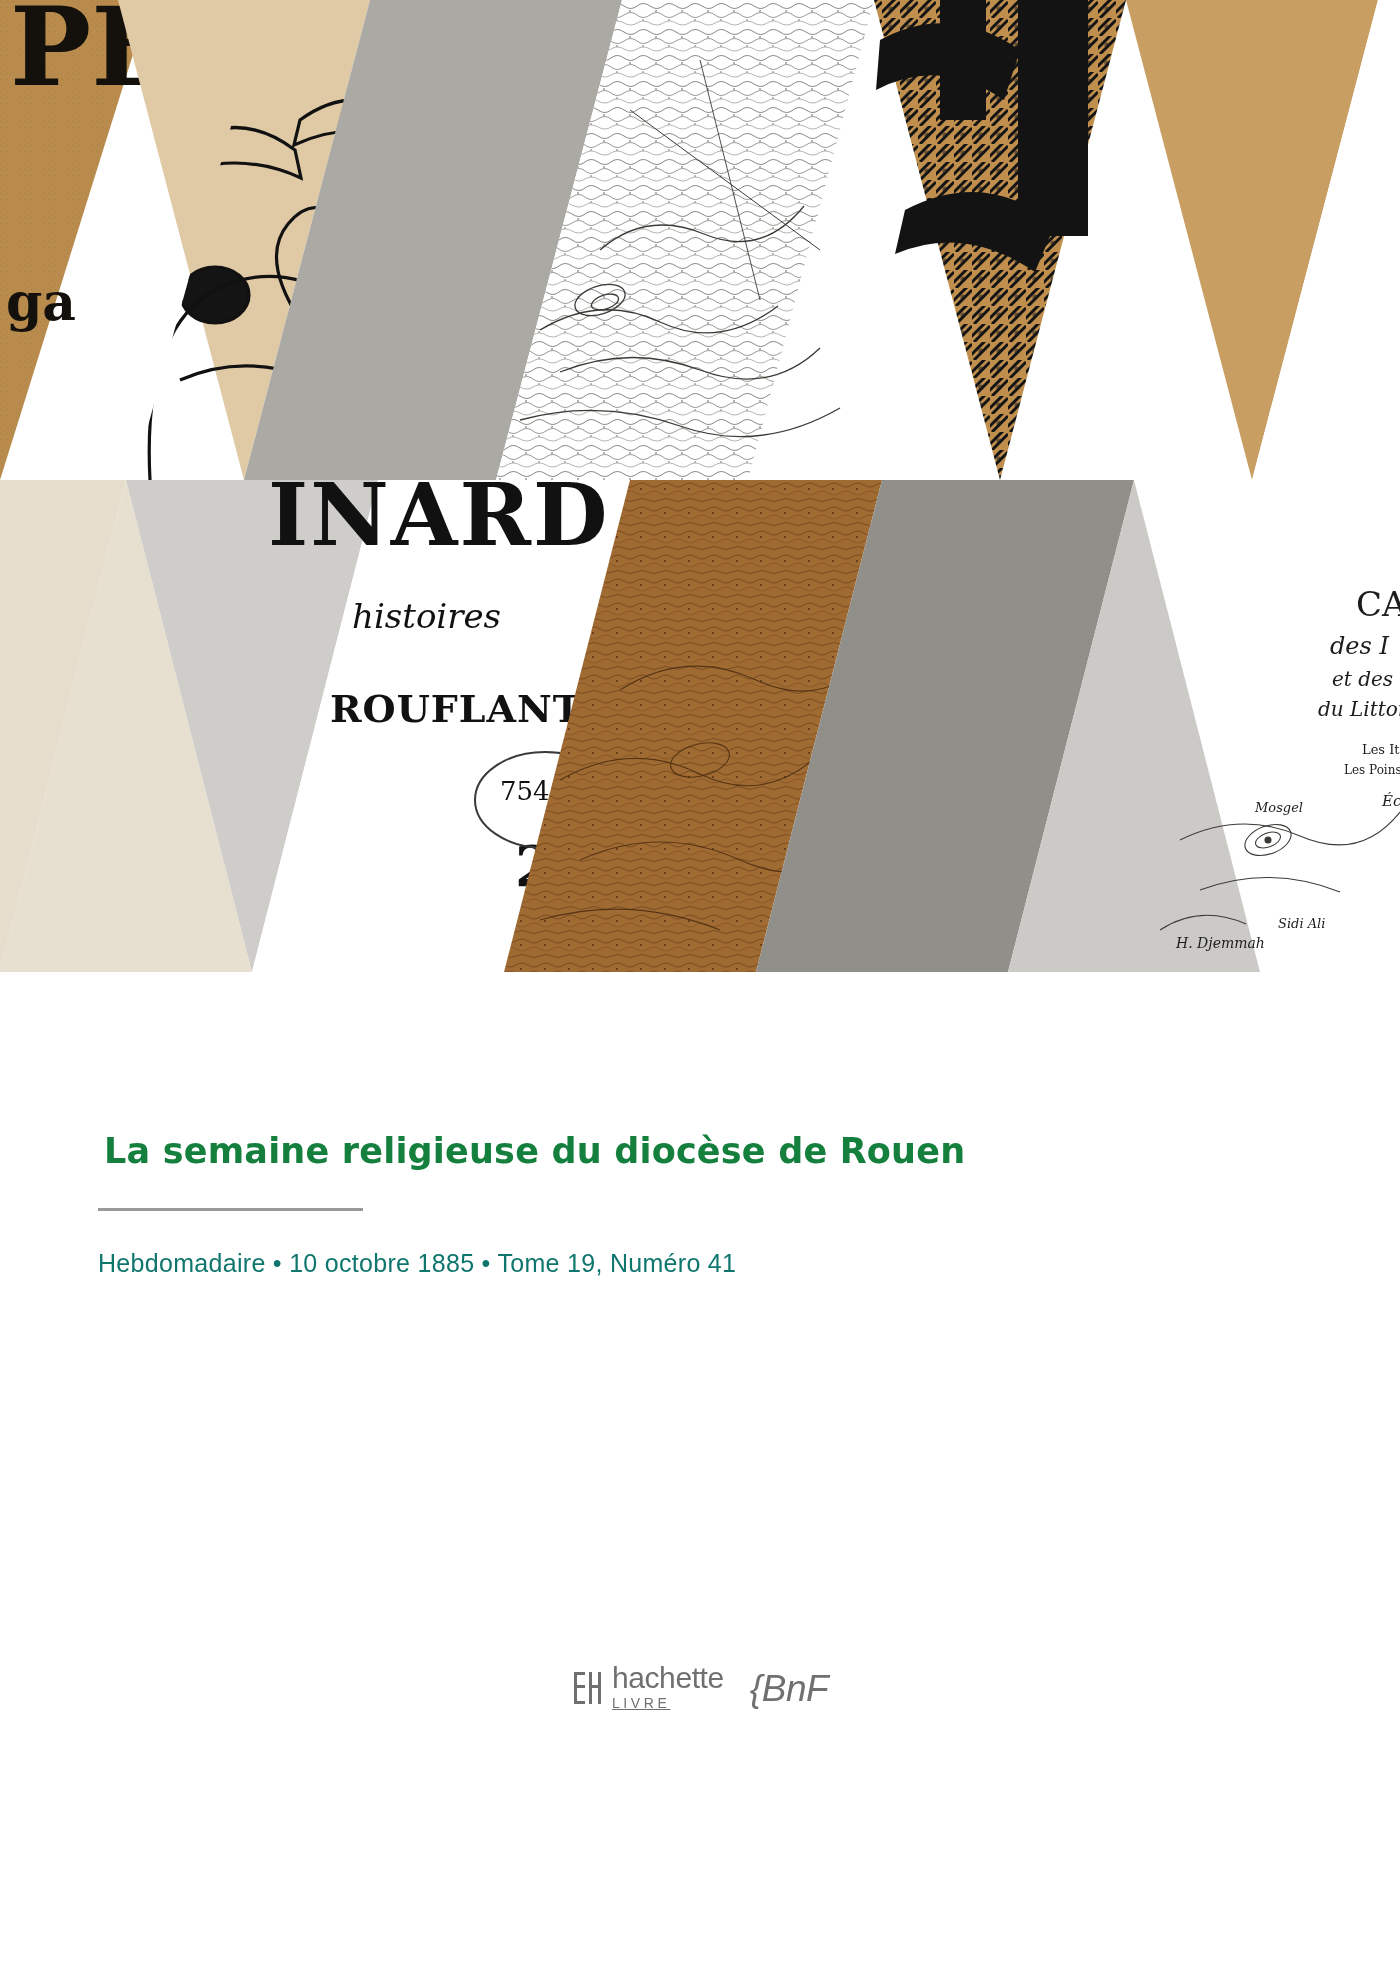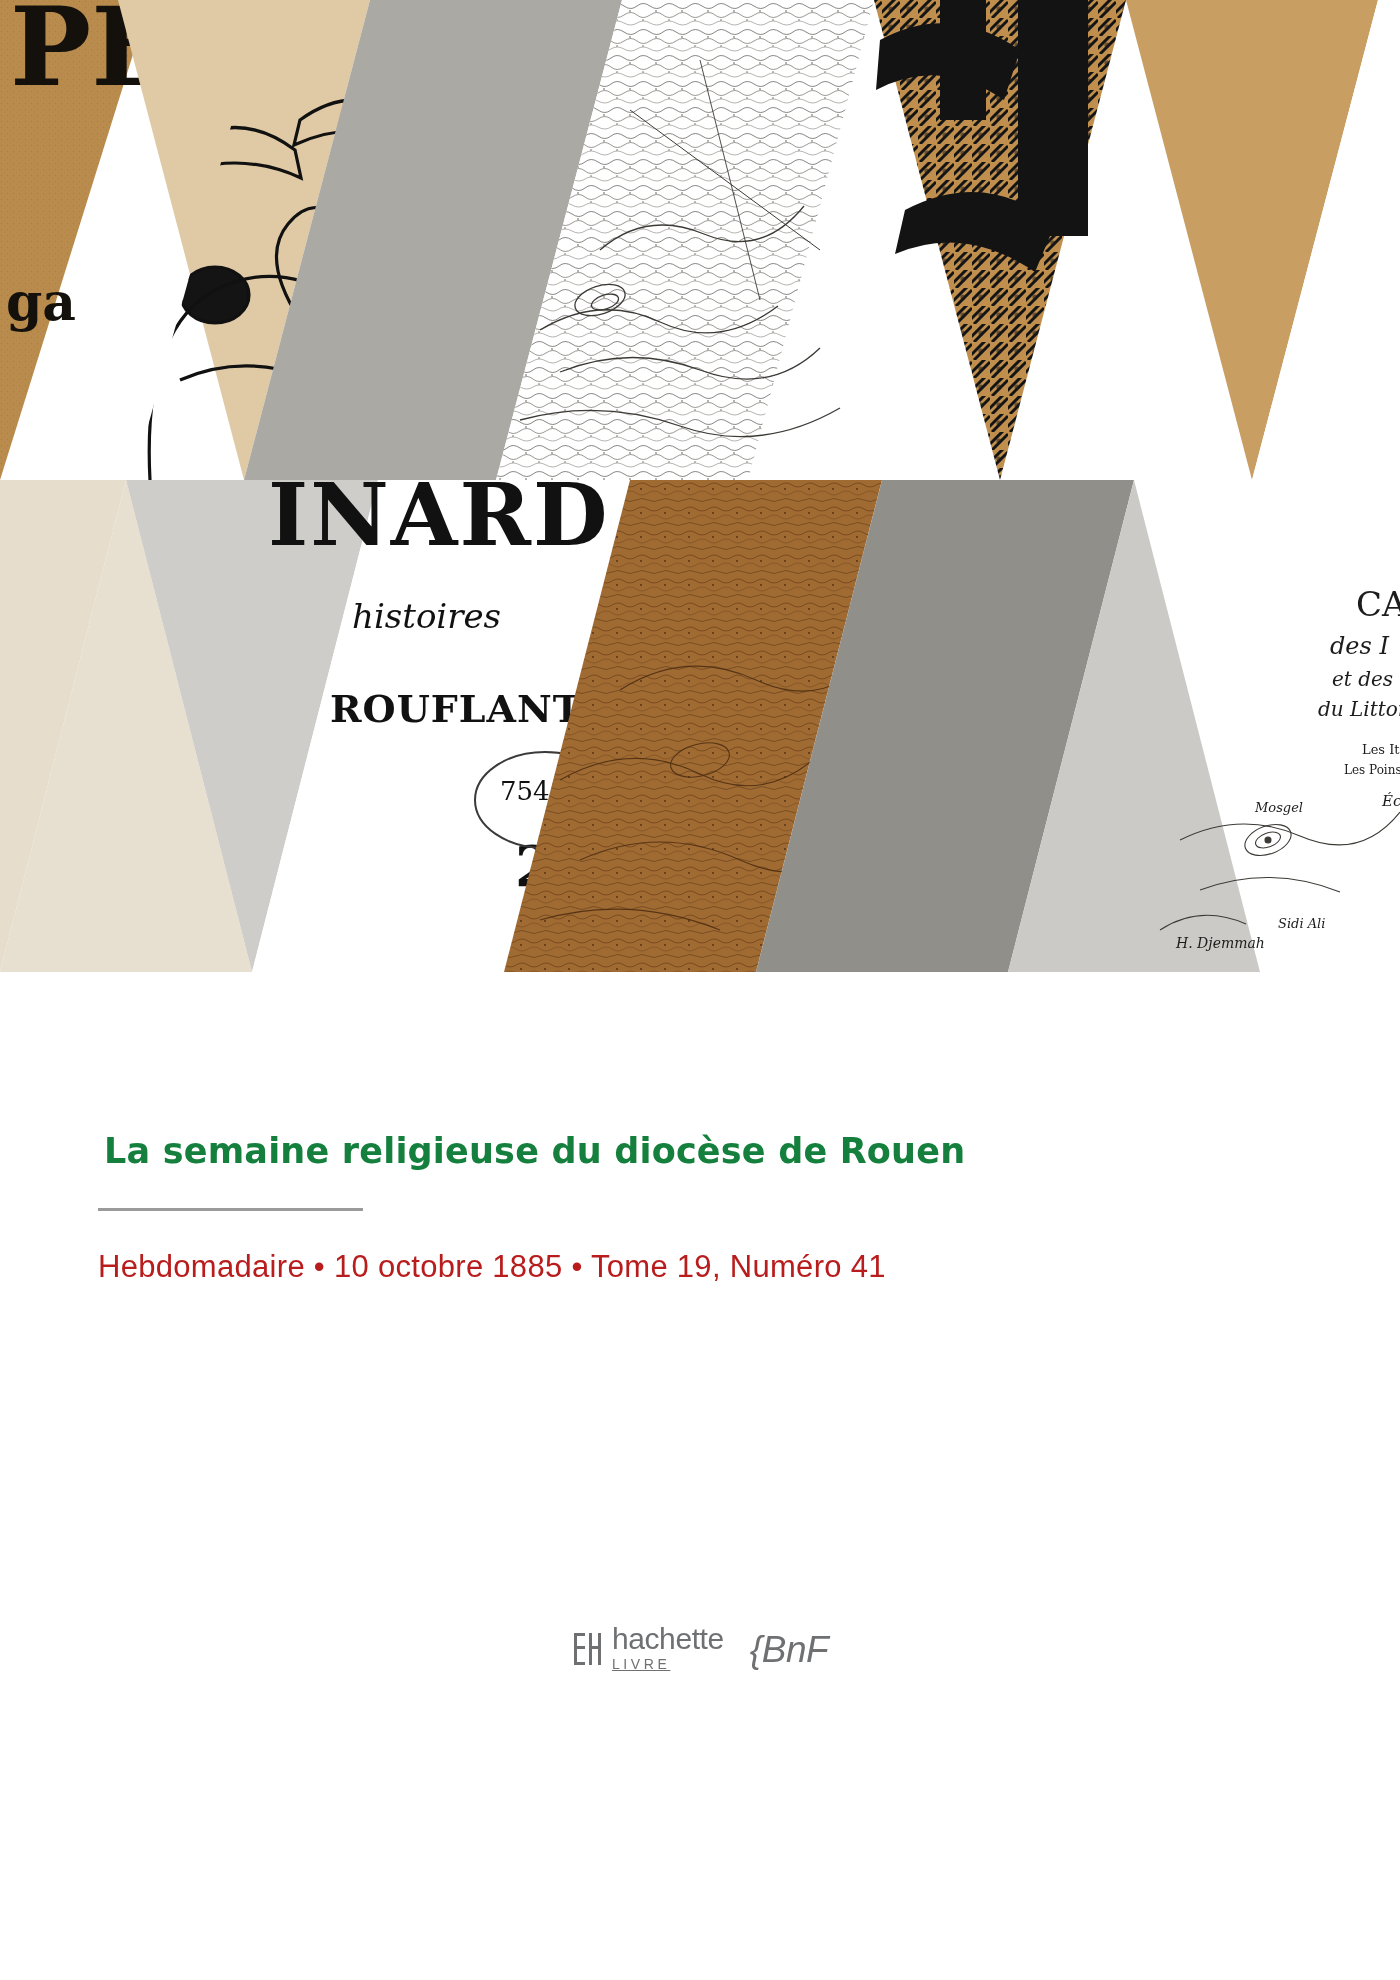--- a/index.html
+++ b/index.html
@@ -46,31 +46,31 @@
   }
   .title-rule {
     width: 265px;
     height: 3px;
     background: #9a9a9a;
     margin: 34px 0 0 2px;
   }
   .subtitle {
     margin: 38px 0 0 2px;
     font-family: "Liberation Sans", sans-serif;
-    font-size: 31px;
-    color: #b91c1c;
+    font-size: 25px;
+    color: #0f766e;
     font-weight: 400;
     letter-spacing: 0.3px;
   }
 
   
   .logos {
     position: absolute;
     left: 0;
-    top: 1624px;
+    top: 1663px;
     width: 1400px;
     display: flex;
     justify-content: center;
     align-items: flex-end;
     gap: 26px;
   }
   .logo-hachette {
     display: flex;
     align-items: center;
     gap: 9px;

